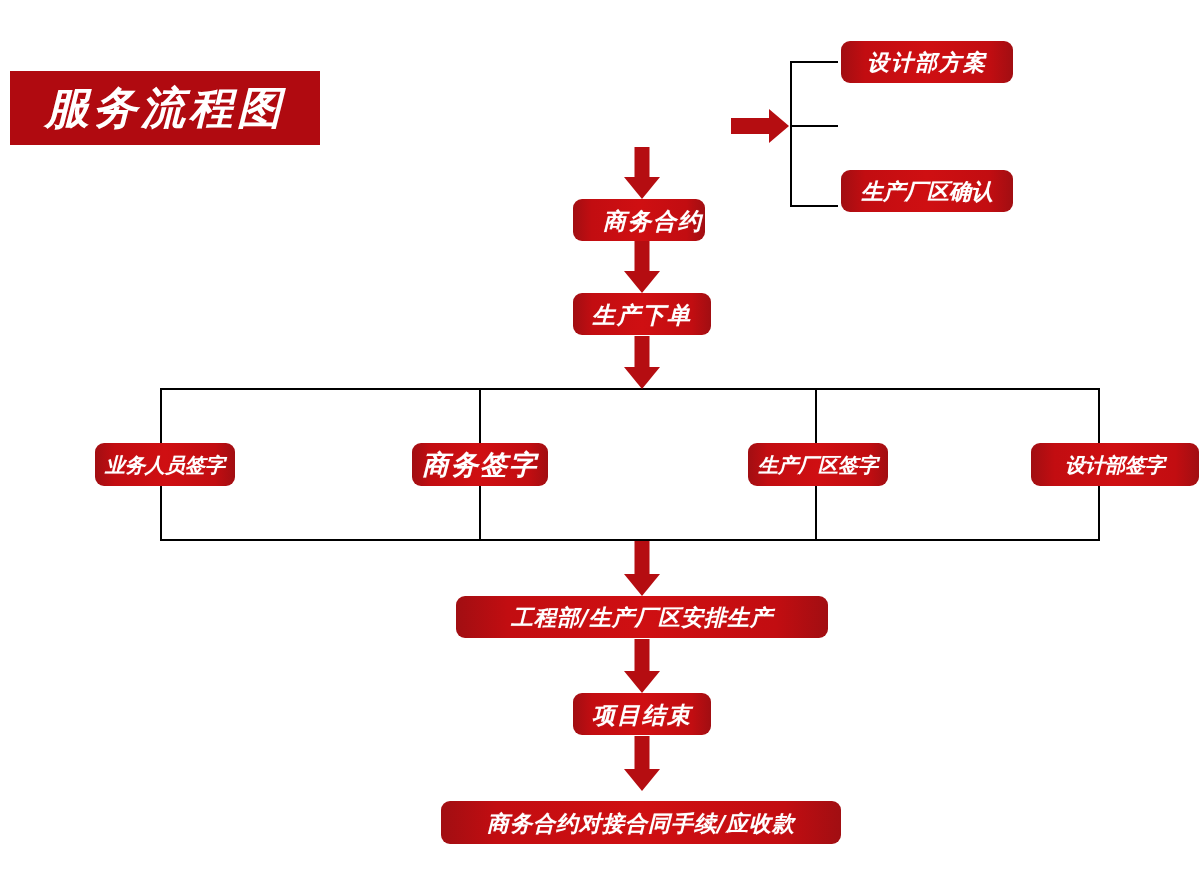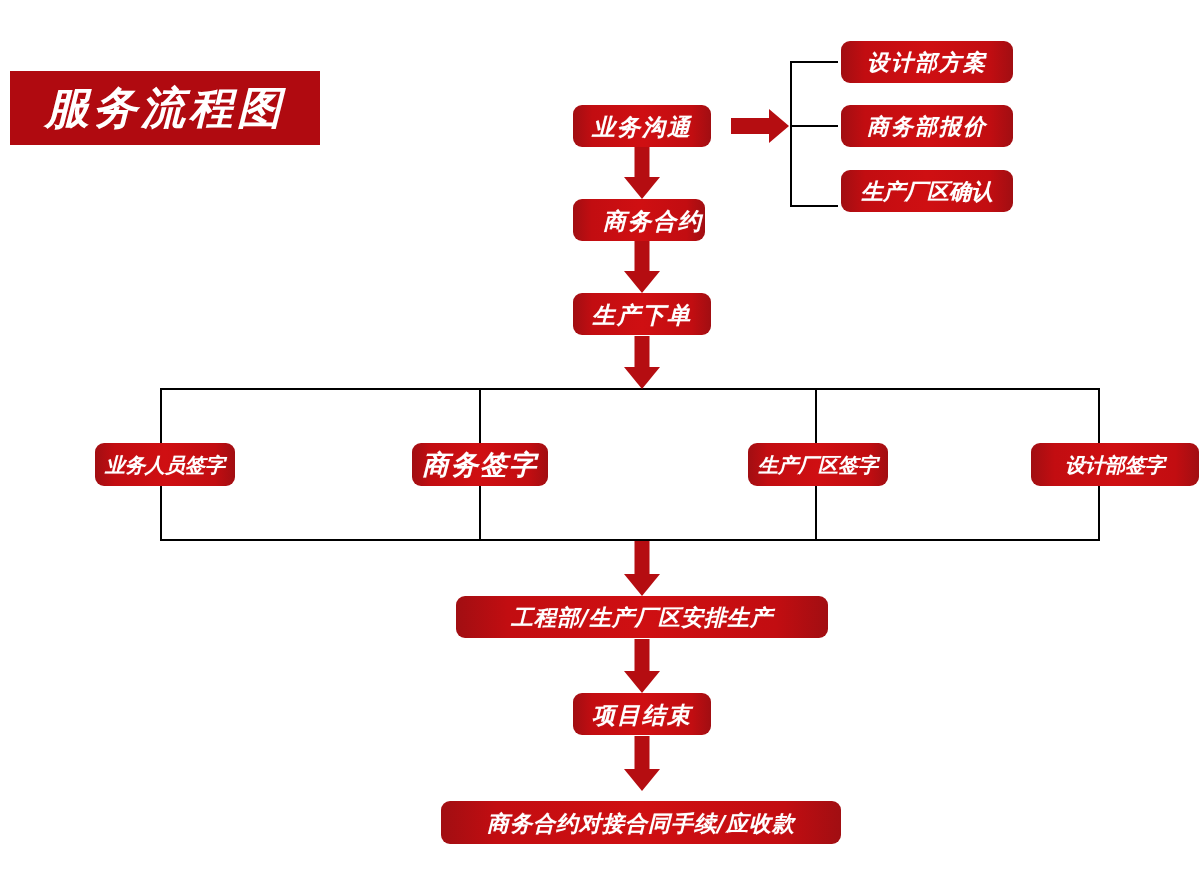--- a/index.html
+++ b/index.html
@@ -130,40 +130,34 @@
 </style>
 </head>
 <body>
 
 <div id="canvas">
 
   <div class="title-banner">
     <span class="title-text">服务流程图</span>
   </div>
 
-  <div class="node" style="left:573px; top:105px; width:138px; height:42px;">
-    <span class="node-label" style="font-size:23px;">业务沟通</span>
-  </div>
 
   <div class="arrow-right" style="left:731px; top:109px; width:58px; height:34px;">
     <div class="shaft-h" style="width:40px; height:16px;"></div>
     <div class="head-h"></div>
   </div>
 
   <div class="line-v" style="left:790px; top:61px; height:146px;"></div>
 
   <div class="line-h" style="left:790px; top:61px; width:48px;"></div>
   <div class="line-h" style="left:790px; top:125px; width:48px;"></div>
   <div class="line-h" style="left:790px; top:205px; width:48px;"></div>
 
   <div class="node" style="left:841px; top:41px; width:172px; height:42px;">
     <span class="node-label" style="font-size:22px;">设计部方案</span>
-  </div>
-  <div class="node" style="left:841px; top:105px; width:172px; height:42px;">
-    <span class="node-label" style="font-size:22px;">商务部报价</span>
   </div>
   <div class="node" style="left:841px; top:170px; width:172px; height:42px;">
     <span class="node-label" style="font-size:22px; letter-spacing:0px;">生产厂区确认</span>
   </div>
 
   <div class="arrow-down" style="left:624px; top:147px; width:36px; height:52px;">
     <div class="shaft" style="width:15px; height:32px;"></div>
     <div class="head"></div>
   </div>
 

